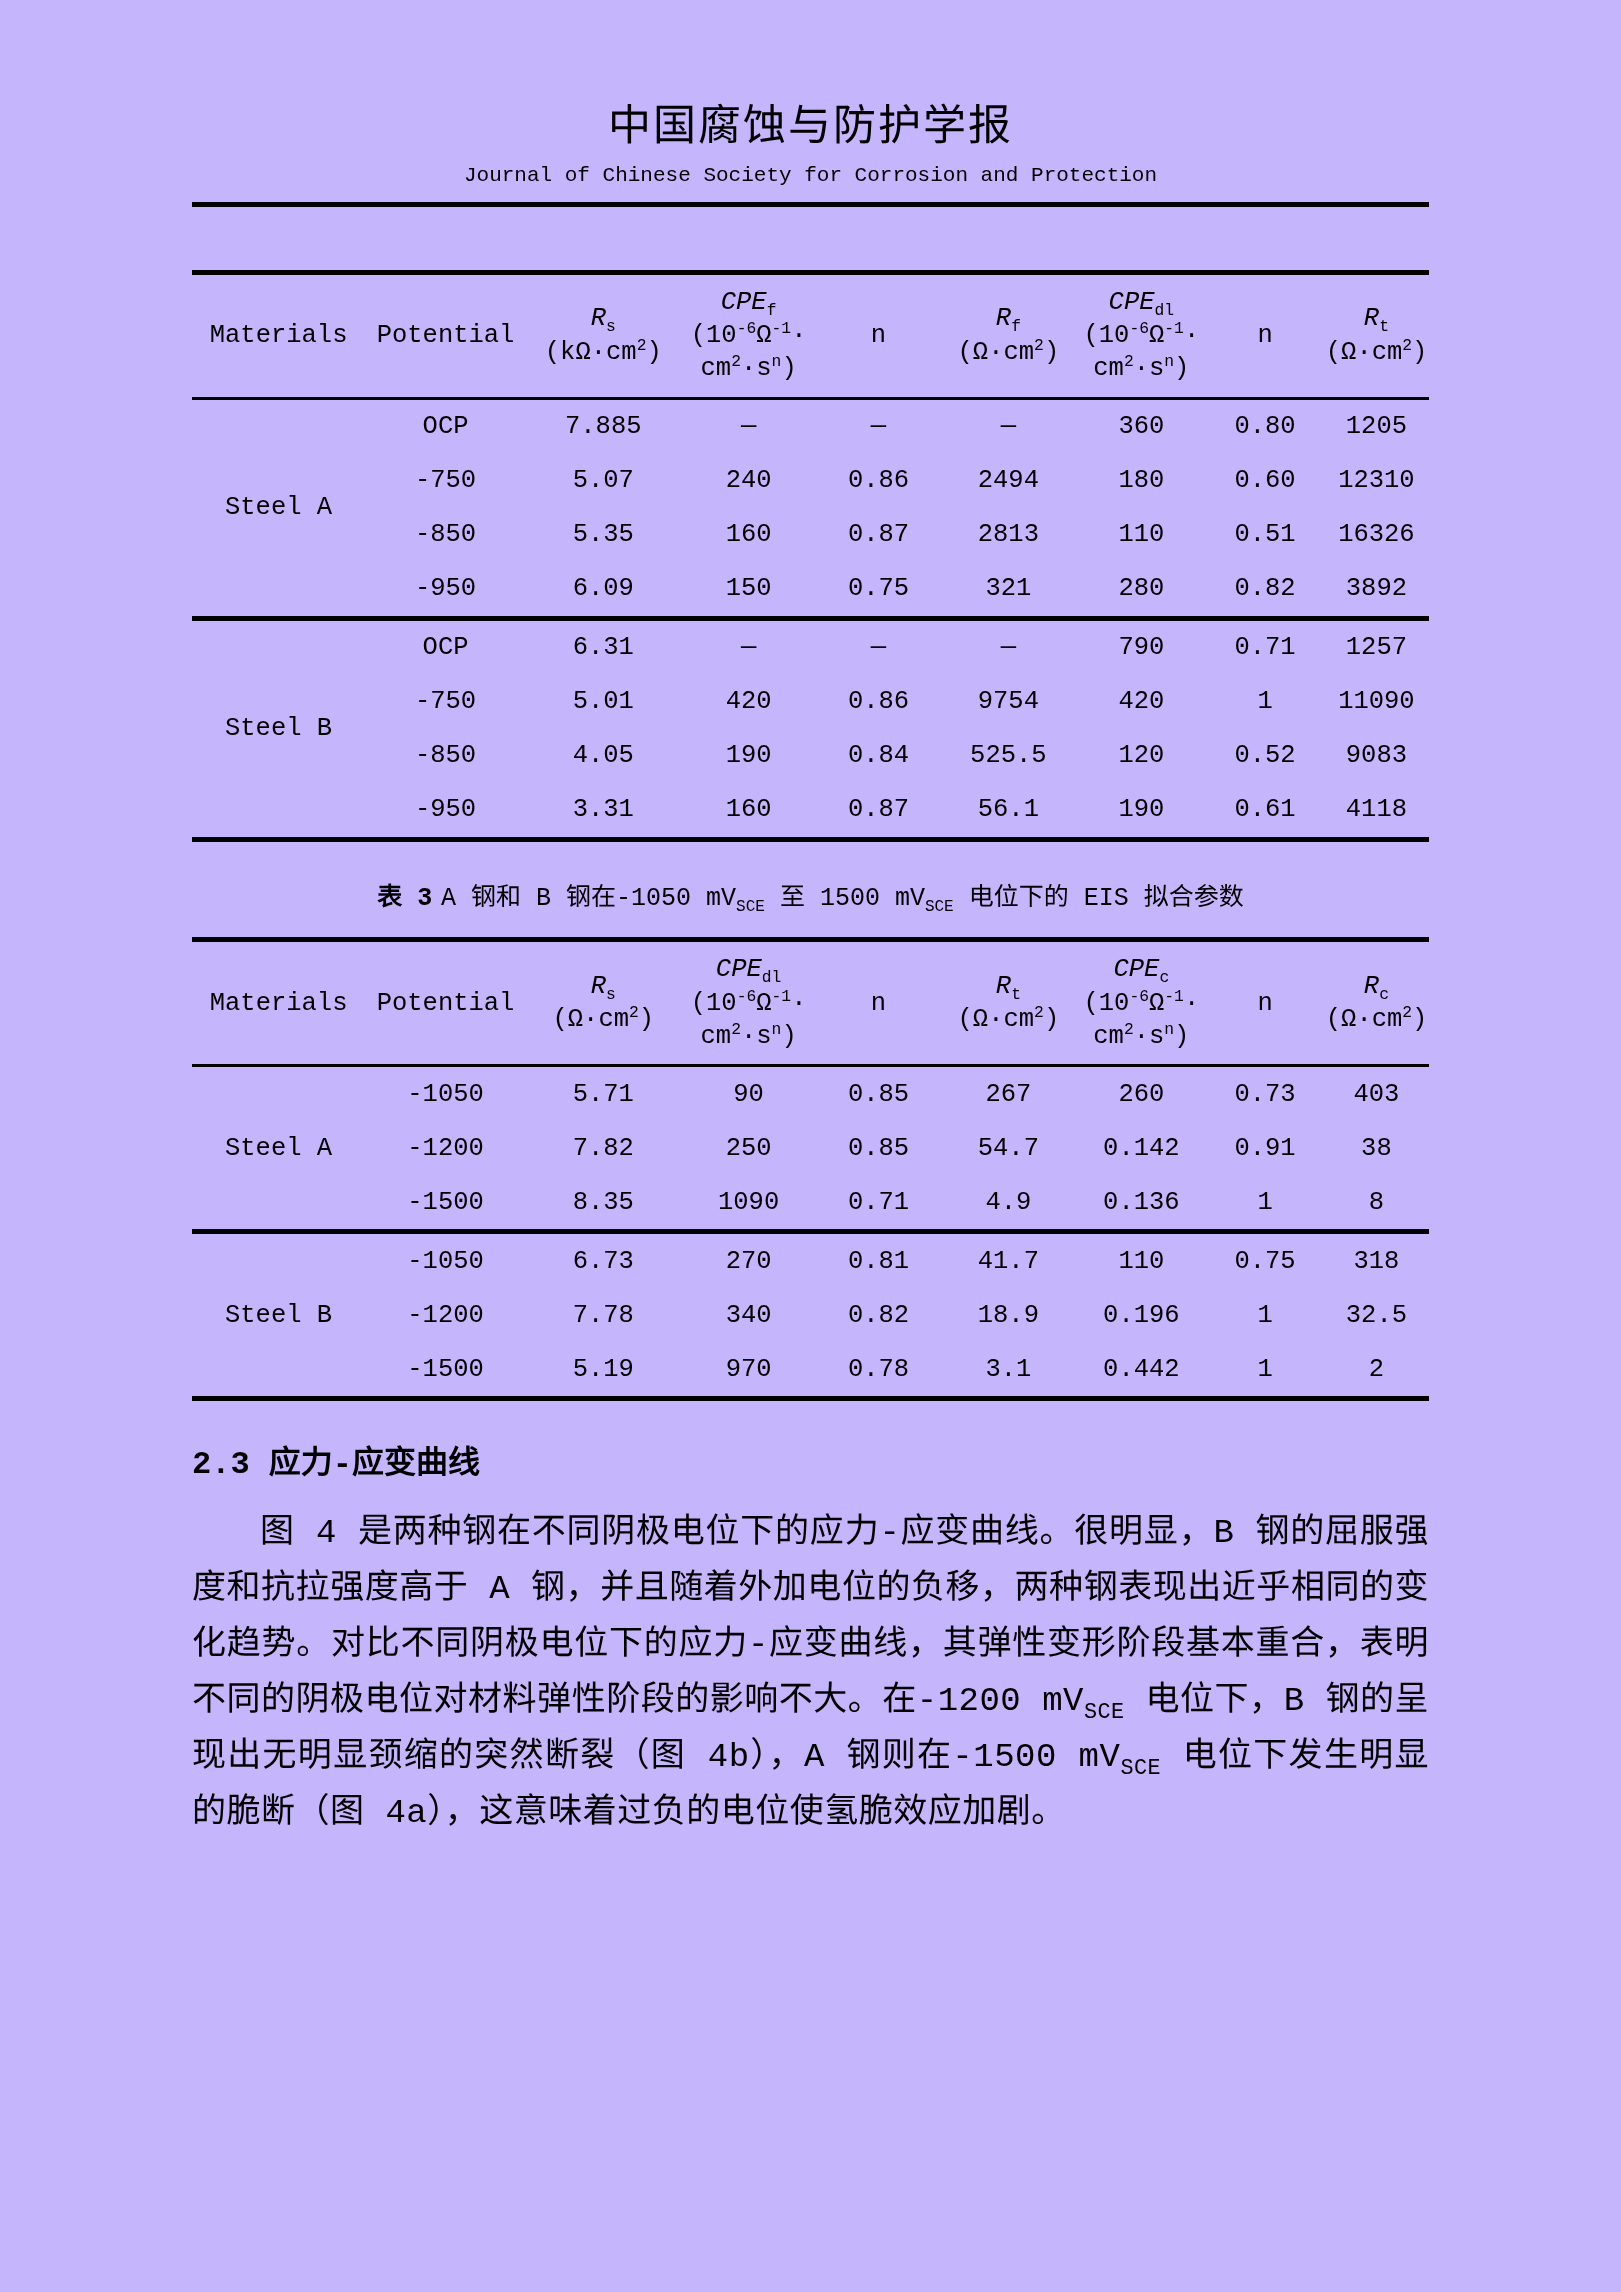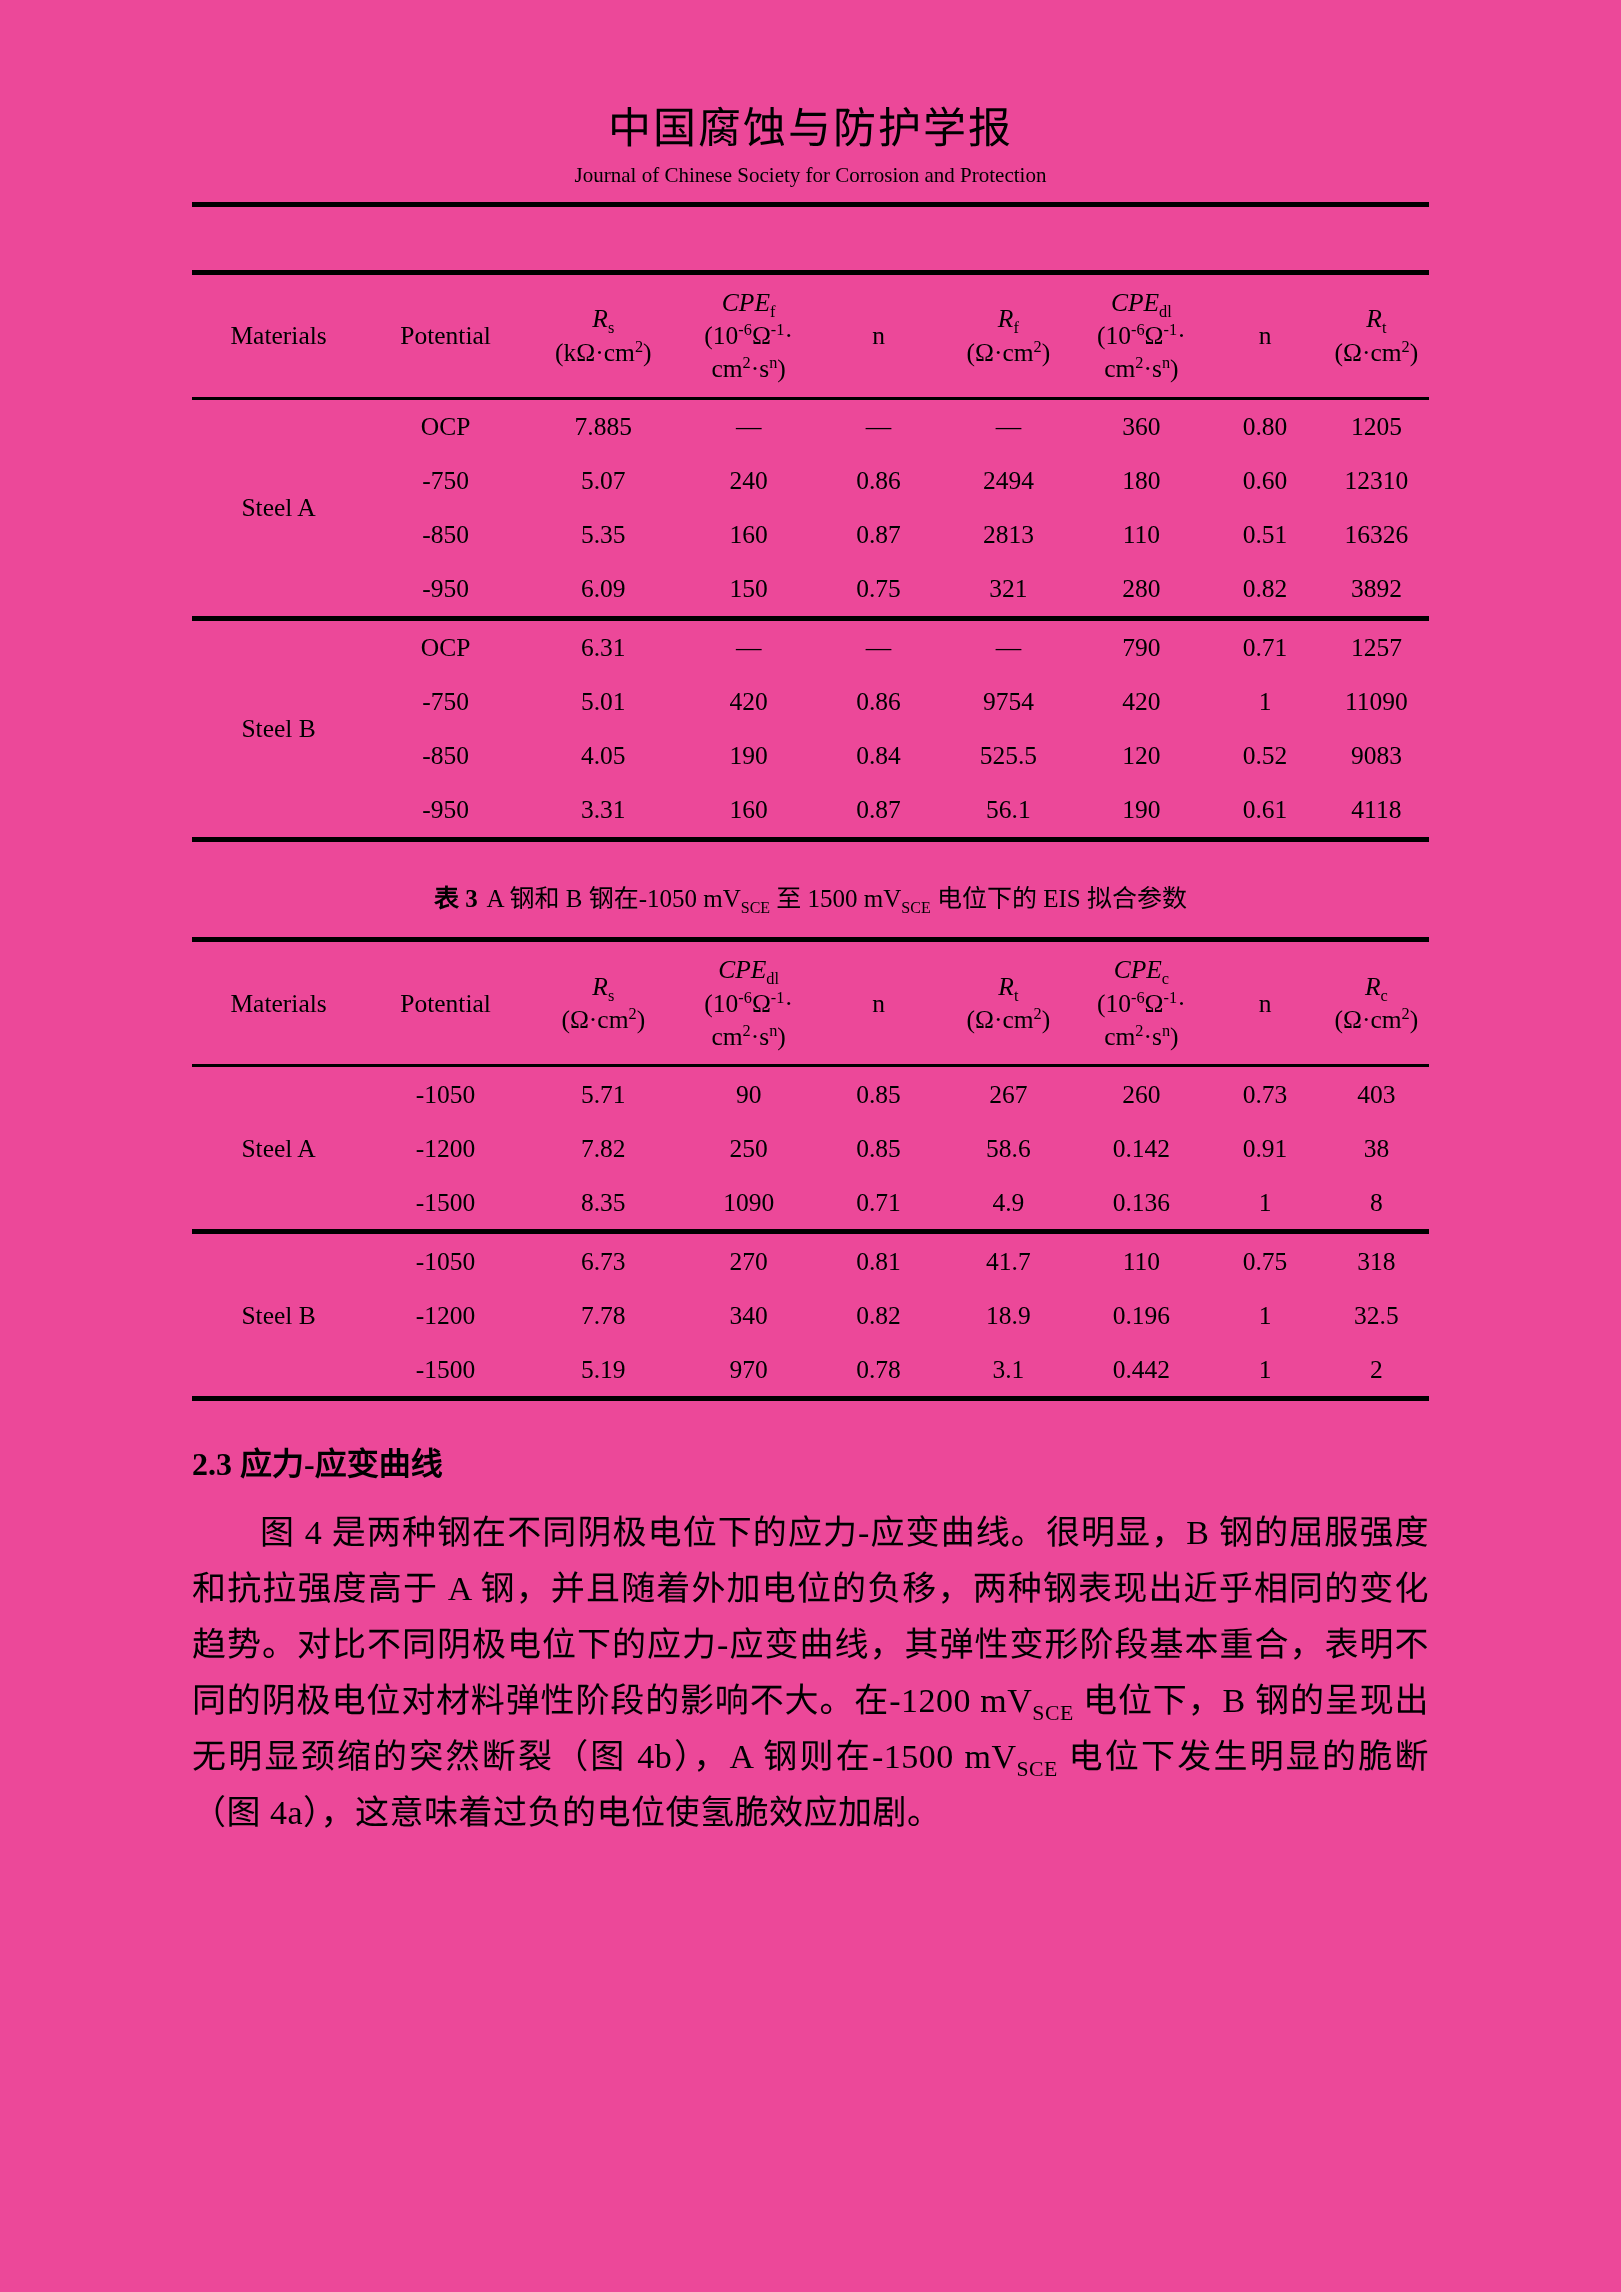--- a/index.html
+++ b/index.html
@@ -1,18 +1,18 @@
 <!DOCTYPE html>
 <html lang="zh-CN"><head>
 <meta charset="utf-8">
 <style>
   html,body { margin:0; padding:0; background:#ffffff; }
   .page {
-    position:relative; width:1621px; height:2293px; background:#ec4899;
-    color:#000; font-family:Liberation Serif, serif;
+    position:relative; width:1621px; height:2293px; background:#c4b5fd;
+    color:#000; font-family:Liberation Mono, monospace;
     overflow:hidden; box-sizing:border-box;
   }
   .content { width:1237px; margin:0 auto; }
 
   
   .journal-header { text-align:center; padding-top:102px; }
   .journal-title-zh { font-size:43px; font-weight:400; line-height:53px; margin:0; letter-spacing:2px; }
   .journal-title-en { font-size:21px; font-weight:400; line-height:33px; margin:3.9px 0 0 0; }
   .header-rule { height:4.9px; background:#000; margin-top:9.8px; }
 
@@ -217,21 +217,21 @@
               <td>267</td>
               <td>260</td>
               <td>0.73</td>
               <td>403</td>
             </tr>
             <tr class="">
               <td>-1200</td>
               <td>7.82</td>
               <td>250</td>
               <td>0.85</td>
-              <td>58.6</td>
+              <td>54.7</td>
               <td>0.142</td>
               <td>0.91</td>
               <td>38</td>
             </tr>
             <tr class="">
               <td>-1500</td>
               <td>8.35</td>
               <td>1090</td>
               <td>0.71</td>
               <td>4.9</td>

